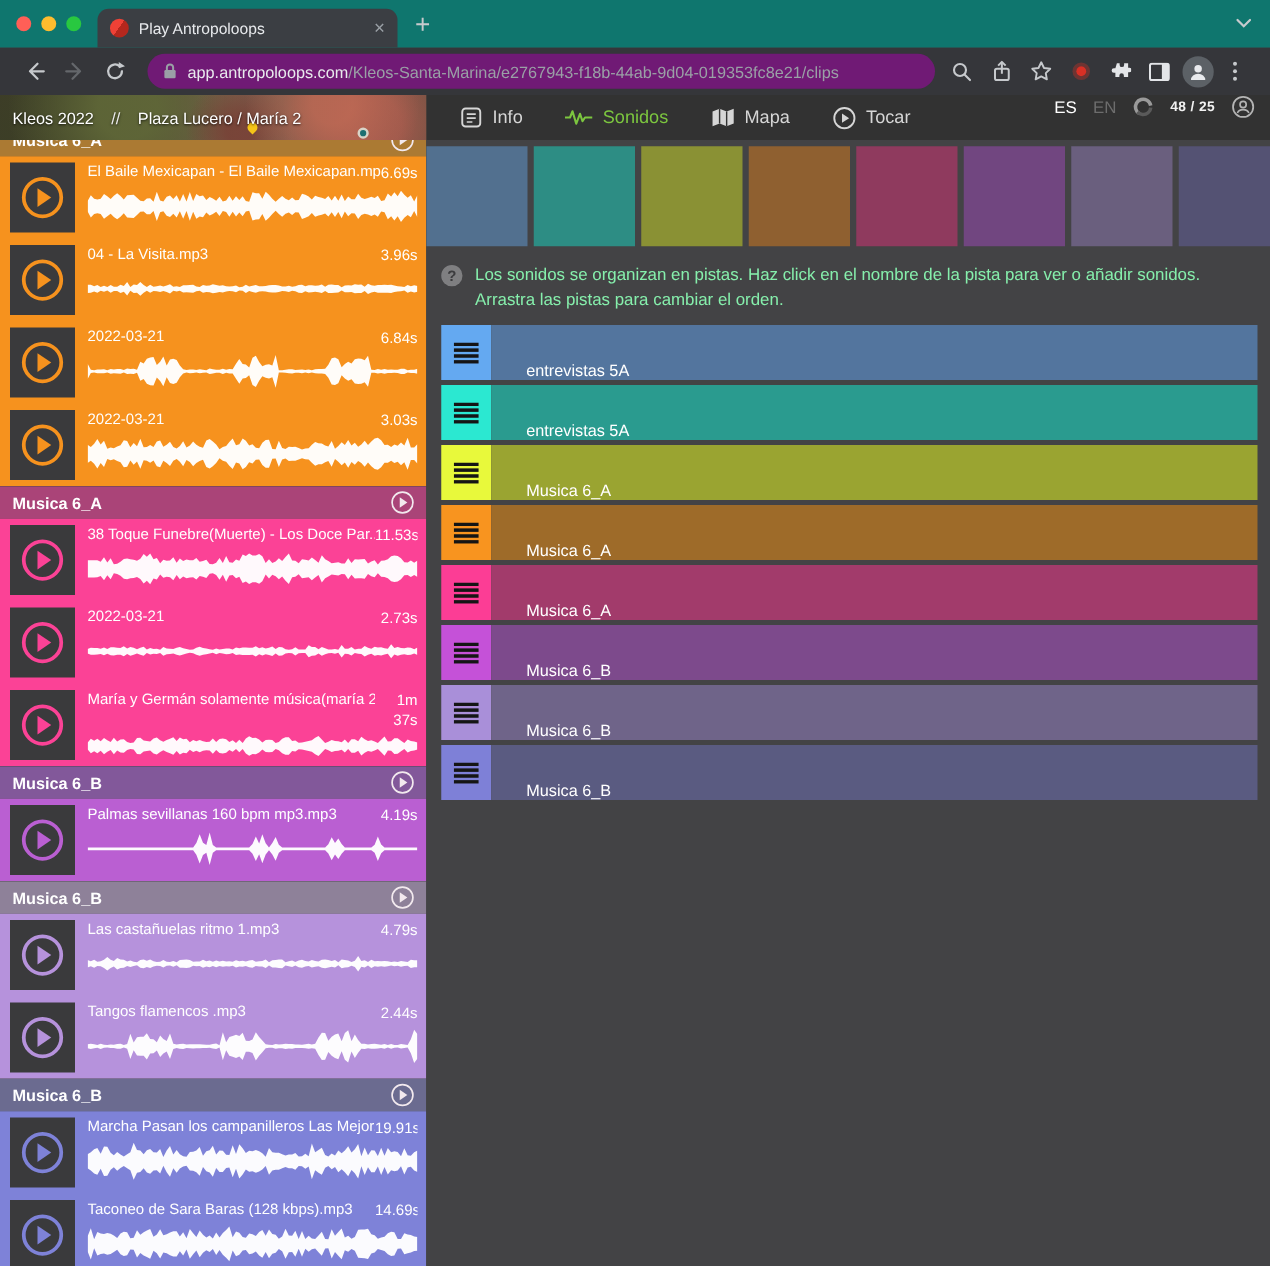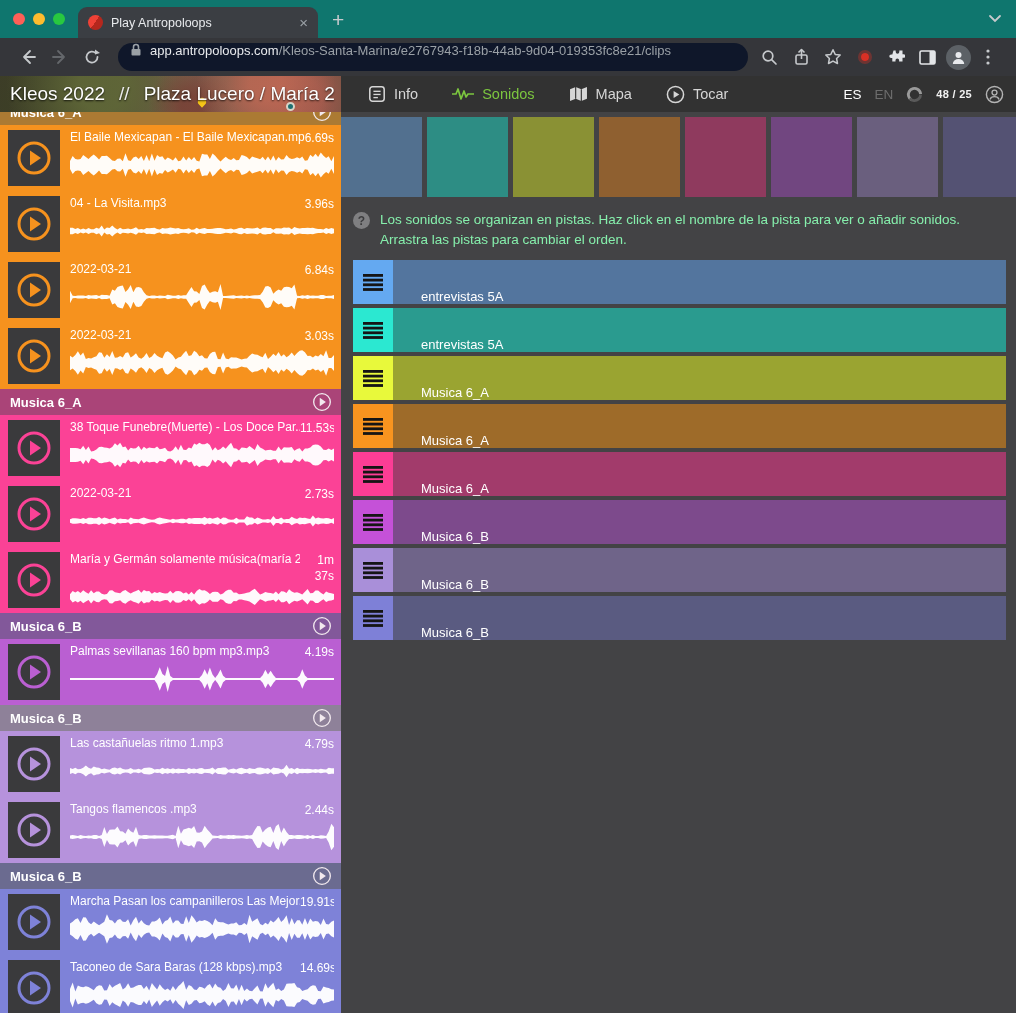--- a/index.html
+++ b/index.html
@@ -15,47 +15,47 @@
          display:flex; align-items:center; padding:0 10px; gap:8px; }
   .favicon { width:15px; height:15px; border-radius:50%;
              background:linear-gradient(125deg,#ef4136 48%,#b5271d 48%); flex:0 0 auto; }
   .tab-title { font-size:12.5px; color:#e8eaed; flex:1; white-space:nowrap; overflow:hidden; }
   .tab-close { color:#9aa0a6; font-size:15px; line-height:1; cursor:default; }
   .newtab { color:#c7cacd; font-size:21px; font-weight:300; margin:0 0 6px 14px; }
   .tabsearch { position:absolute; right:14px; top:14px; }
 
   .addressbar { height:38px; background:#35363a; display:flex; align-items:center; padding:0 10px 0 14px; gap:4px; }
   .navbtn { width:28px; height:28px; display:flex; align-items:center; justify-content:center; flex:0 0 auto; }
-  .urlpill { flex:0 0 630px; height:28px; background:#0f172a; border-radius:14px; display:flex;
-             align-items:flex-start; padding:0 12px; gap:8px; margin-left:8px; overflow:hidden; }
+  .urlpill { flex:0 0 630px; height:28px; background:#701a75; border-radius:14px; display:flex;
+             align-items:center; padding:0 12px; gap:8px; margin-left:8px; overflow:hidden; }
   .url { font-size:13px; white-space:nowrap; overflow:hidden; }
   .url .domain { color:#e8eaed; } .url .path { color:#9aa0a6; }
   .abar-right { flex:1; display:flex; align-items:center; justify-content:space-around; padding:0 2px; }
   .ext-record { width:14px; height:14px; border-radius:50%; background:#d93025; border:3px solid rgba(217,48,37,.35); background-clip:padding-box; }
   .avatar { width:25px; height:25px; border-radius:50%; background:#5c6166; display:flex; align-items:center; justify-content:center; }
 
   
   .appheader { height:36px; display:flex; background:#323232; }
   .mapcrumb { width:341px; flex:0 0 341px; position:relative; display:flex; align-items:center; padding-left:10px; gap:7px;
     background:
       radial-gradient(circle at 78% 20%, rgba(196,108,86,.75) 0 6%, transparent 26%),
       radial-gradient(circle at 56% 80%, rgba(120,62,52,.8) 0 5%, transparent 22%),
       radial-gradient(circle at 88% 65%, rgba(170,90,78,.8) 0 7%, transparent 25%),
       radial-gradient(circle at 30% 30%, rgba(96,104,56,.9) 0 10%, transparent 40%),
       radial-gradient(circle at 12% 80%, rgba(60,62,38,.95) 0 12%, transparent 45%),
       linear-gradient(90deg,#3f3a2c,#5d5140 28%,#7c5f4e 55%,#6e5344 80%,#63503f);
     overflow:hidden;
   }
-  .mapcrumb .crumbtext { position:relative; z-index:2; font-size:19px; text-shadow:0 1px 2px rgba(0,0,0,.8); white-space:nowrap; }
+  .mapcrumb .crumbtext { position:relative; z-index:2; font-size:13px; text-shadow:0 1px 2px rgba(0,0,0,.8); white-space:nowrap; }
   .crumb-sep { margin:0 7px; color:#eee; }
   .map-pin { position:absolute; left:198px; top:22px; width:8px; height:8px; border-radius:50% 50% 50% 0;
              background:#f5c518; transform:rotate(-45deg); z-index:1; }
   .map-poi { position:absolute; left:286px; top:26px; width:9px; height:9px; border-radius:50%;
              background:#1d6f71; border:2px solid #d8d4c8; z-index:1; }
-  .appnav { flex:1; display:flex; align-items:center; padding:0 12px 0 10px; }
+  .appnav { flex:1; display:flex; align-items:flex-start; padding:0 12px 0 10px; }
   .navitem { display:flex; align-items:center; gap:8px; padding:0 17px; font-size:14.5px; color:#d6d6d6; height:100%; }
   .navitem.active { color:#7cc63f; }
   .hdr-right { margin-left:auto; display:flex; align-items:center; gap:13px;padding-left:12px; }
   .lang { font-size:13.5px; }
   .lang.on { color:#fff; } .lang.off { color:#6d6d6d; }
   .counter { font-size:11px; font-weight:bold; letter-spacing:.3px; color:#f2f2f2; }
 
   
   .content { height:901px; display:flex; }
 

